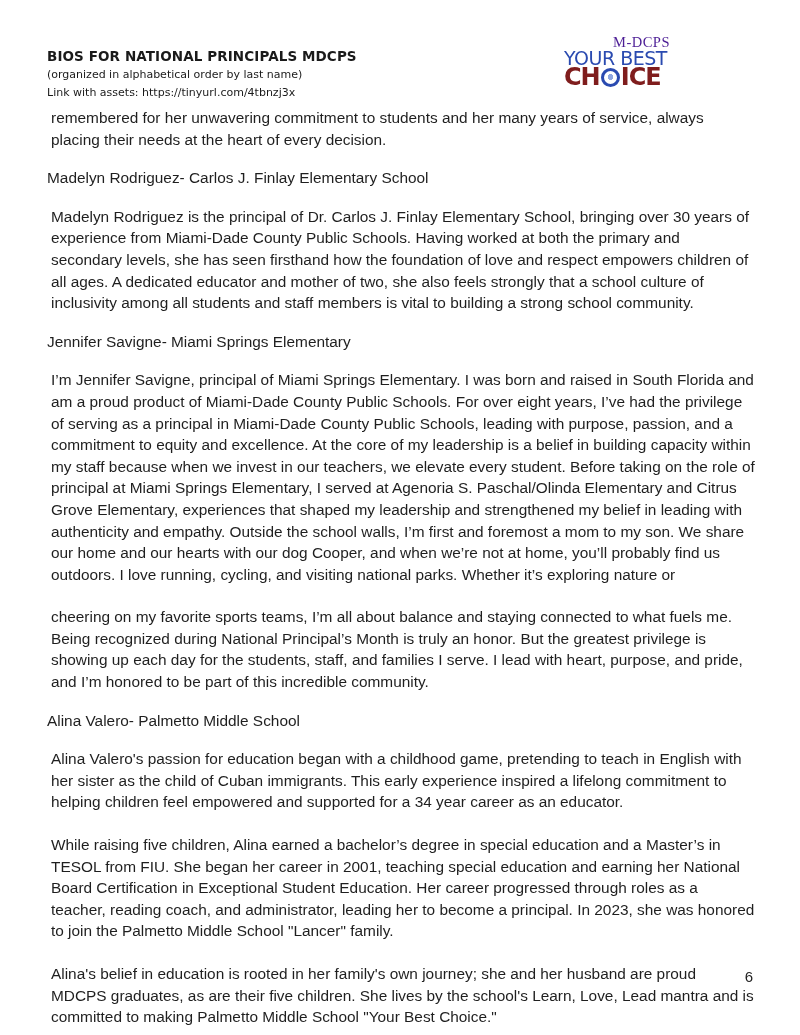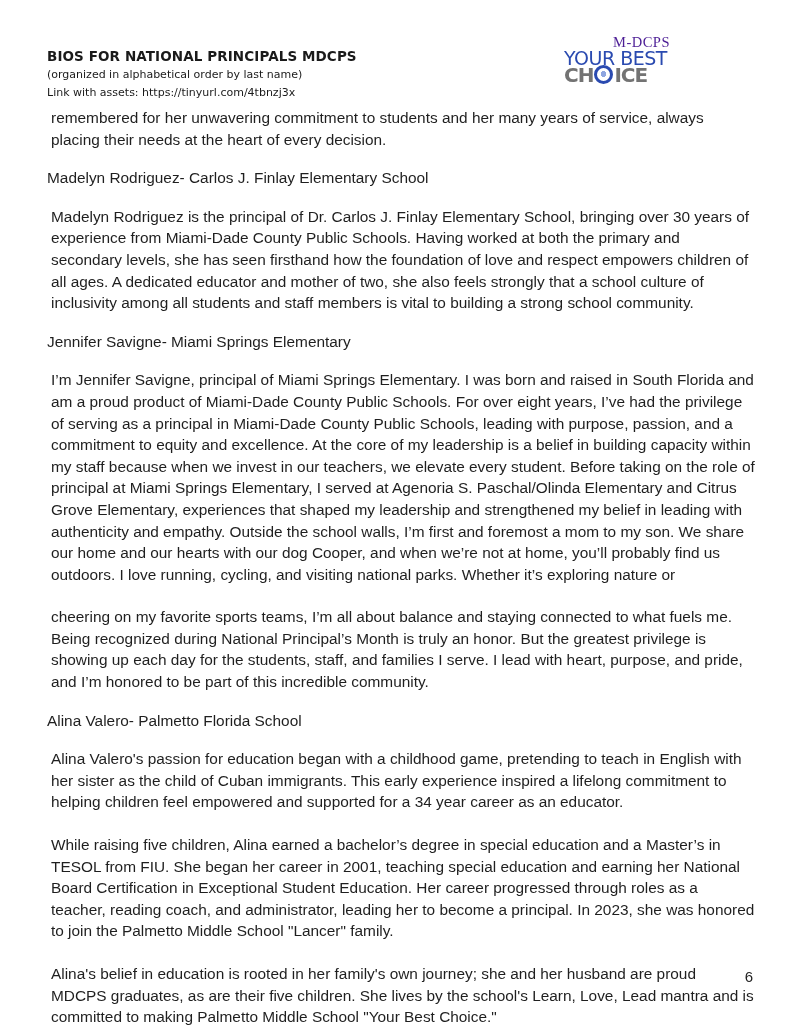--- a/index.html
+++ b/index.html
@@ -3,21 +3,21 @@
   <meta charset="utf-8">
   <style>
     html, body { margin: 0; padding: 0; background: #ffffff; }
     body { width: 800px; height: 1035px; position: relative; overflow: hidden; color: #1f1f1f; }
     .header-block { position: absolute; left: 47px; top: 47px; font-family: "DejaVu Sans", sans-serif; font-size: 13px; line-height: 18.5px; color: #1a1a1a; }
     .header-title { font-weight: bold; font-size: 13.5px; letter-spacing: 0.1px; }
     .header-sub { font-size: 11px; }
     .logo { position: absolute; left: 562px; top: 34px; width: 120px; height: 56px; }
     .logo .mdcps { position: absolute; right: 12px; top: 0px; font-family: Liberation Serif, serif; font-size: 14.5px; color: #4c1d95; letter-spacing: 0.5px; }
     .logo .your { position: absolute; left: 2px; top: 13px; font-family: "DejaVu Sans", sans-serif; font-weight: normal; font-size: 19px; color: #2a4ab0; letter-spacing: -0.5px; }
-    .logo .choice { position: absolute; left: 2px; top: 29px; font-family: "DejaVu Sans", sans-serif; font-weight: bold; font-size: 20px; color: #737373; letter-spacing: -1px; }
+    .logo .choice { position: absolute; left: 2px; top: 29px; font-family: "DejaVu Sans", sans-serif; font-weight: bold; font-size: 24px; color: #7f1d1d; letter-spacing: -1px; }
     .logo .seal { display: inline-block; width: 19px; height: 19px; border: 3px solid #2a4ab0; border-radius: 50%; vertical-align: -2px; box-sizing: border-box; margin: 0 1px; background: radial-gradient(circle at 50% 45%, #8fa6e0 0 30%, #ffffff 31%); }
     .content { position: absolute; left: 47px; top: 103px; width: 712px; font-family: "Liberation Sans", sans-serif; font-size: 15.4px; line-height: 21.6px; color: #1f1f1f; }
     .content p { margin: 4px; }
     .content h2 { margin: 0; font-size: 15.4px; font-weight: normal; line-height: 21.6px; }
     .gap-m { height: 13px; }
     .page-num { position: absolute; right: 47px; top: 968px; font-family: "Liberation Sans", sans-serif; font-size: 15px; color: #1f1f1f; }
   </style>
 </head>
 <body>
 
@@ -47,21 +47,21 @@
   <section>
     <h2>Jennifer Savigne- Miami Springs Elementary</h2>
     <div class="gap-m"></div>
     <p>I’m Jennifer Savigne, principal of Miami Springs Elementary. I was born and raised in South Florida and am a proud product of Miami-Dade County Public Schools. For over eight years, I’ve had the privilege of serving as a principal in Miami-Dade County Public Schools, leading with purpose, passion, and a commitment to equity and excellence. At the core of my leadership is a belief in building capacity within my staff because when we invest in our teachers, we elevate every student. Before taking on the role of principal at Miami Springs Elementary, I served at Agenoria S. Paschal/Olinda Elementary and Citrus Grove Elementary, experiences that shaped my leadership and strengthened my belief in leading with authenticity and empathy. Outside the school walls, I’m first and foremost a mom to my son. We share our home and our hearts with our dog Cooper, and when we’re not at home, you’ll probably find us outdoors. I love running, cycling, and visiting national parks. Whether it’s exploring nature or</p>
     <div class="gap-m"></div>
     <p>cheering on my favorite sports teams, I’m all about balance and staying connected to what fuels me. Being recognized during National Principal’s Month is truly an honor. But the greatest privilege is showing up each day for the students, staff, and families I serve. I lead with heart, purpose, and pride, and I’m honored to be part of this incredible community.</p>
   </section>
   <div class="gap-m"></div>
 
   <section>
-    <h2>Alina Valero- Palmetto Florida School</h2>
+    <h2>Alina Valero- Palmetto Middle School</h2>
     <div class="gap-m"></div>
     <p>Alina Valero's passion for education began with a childhood game, pretending to teach in English with her sister as the child of Cuban immigrants. This early experience inspired a lifelong commitment to helping children feel empowered and supported for a 34 year career as an educator.</p>
     <div class="gap-m"></div>
     <p>While raising five children, Alina earned a bachelor’s degree in special education and a Master’s in TESOL from FIU. She began her career in 2001, teaching special education and earning her National Board Certification in Exceptional Student Education. Her career progressed through roles as a teacher, reading coach, and administrator, leading her to become a principal. In 2023, she was honored to join the Palmetto Middle School "Lancer" family.</p>
     <div class="gap-m"></div>
     <p>Alina's belief in education is rooted in her family's own journey; she and her husband are proud MDCPS graduates, as are their five children. She lives by the school's Learn, Love, Lead mantra and is committed to making Palmetto Middle School "Your Best Choice."</p>
   </section>
 </div>
 
 <div class="page-num">6</div>

